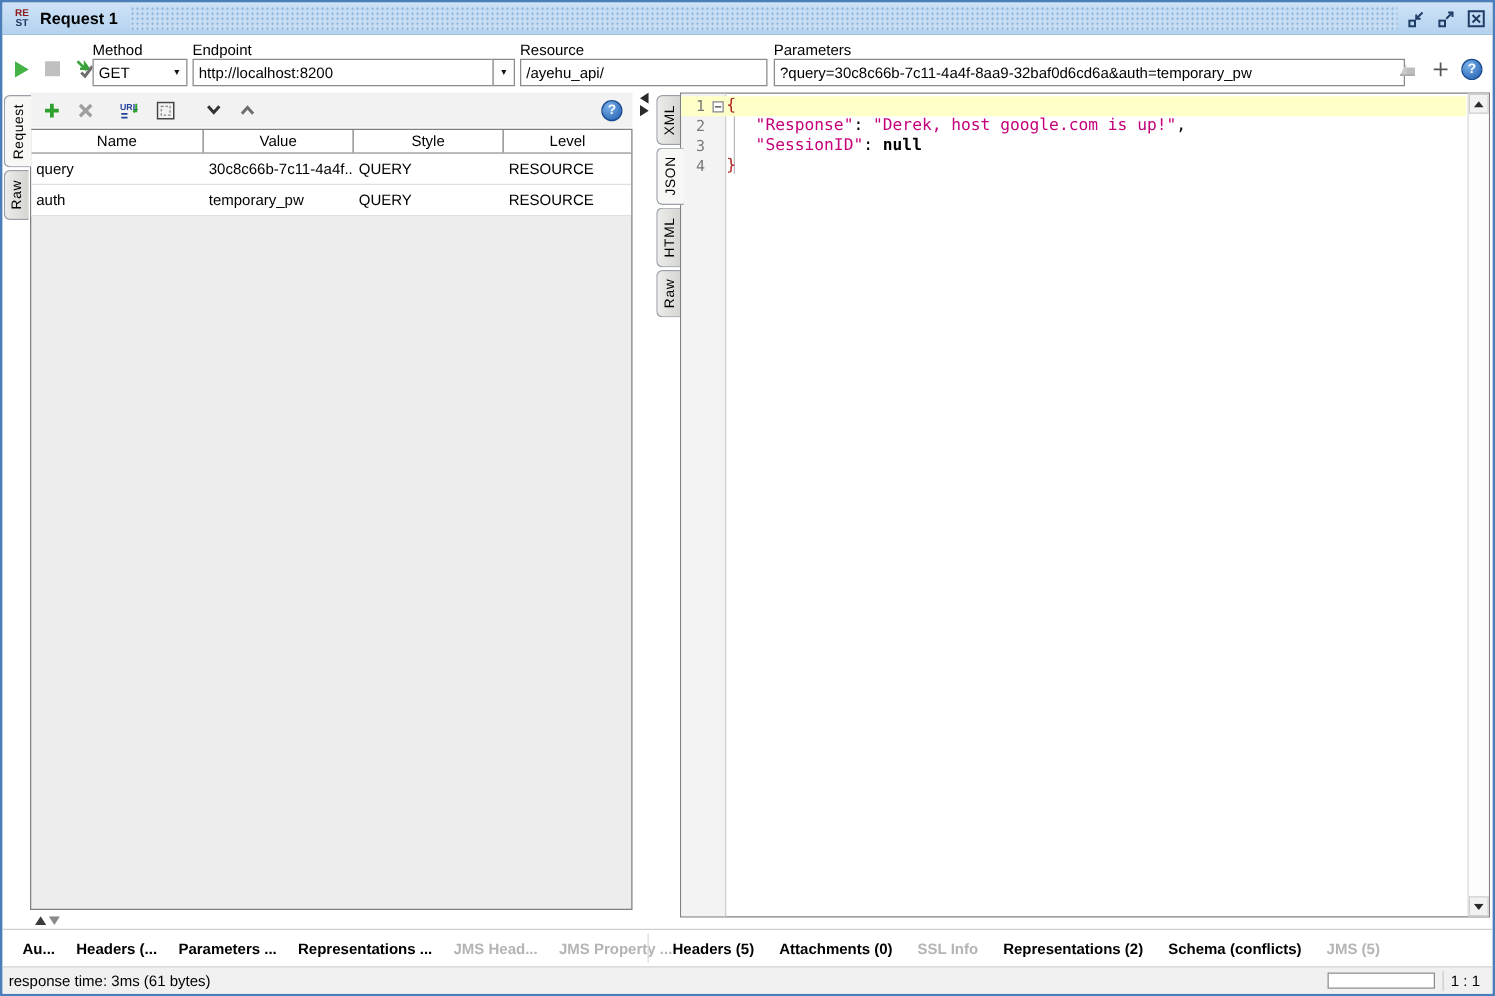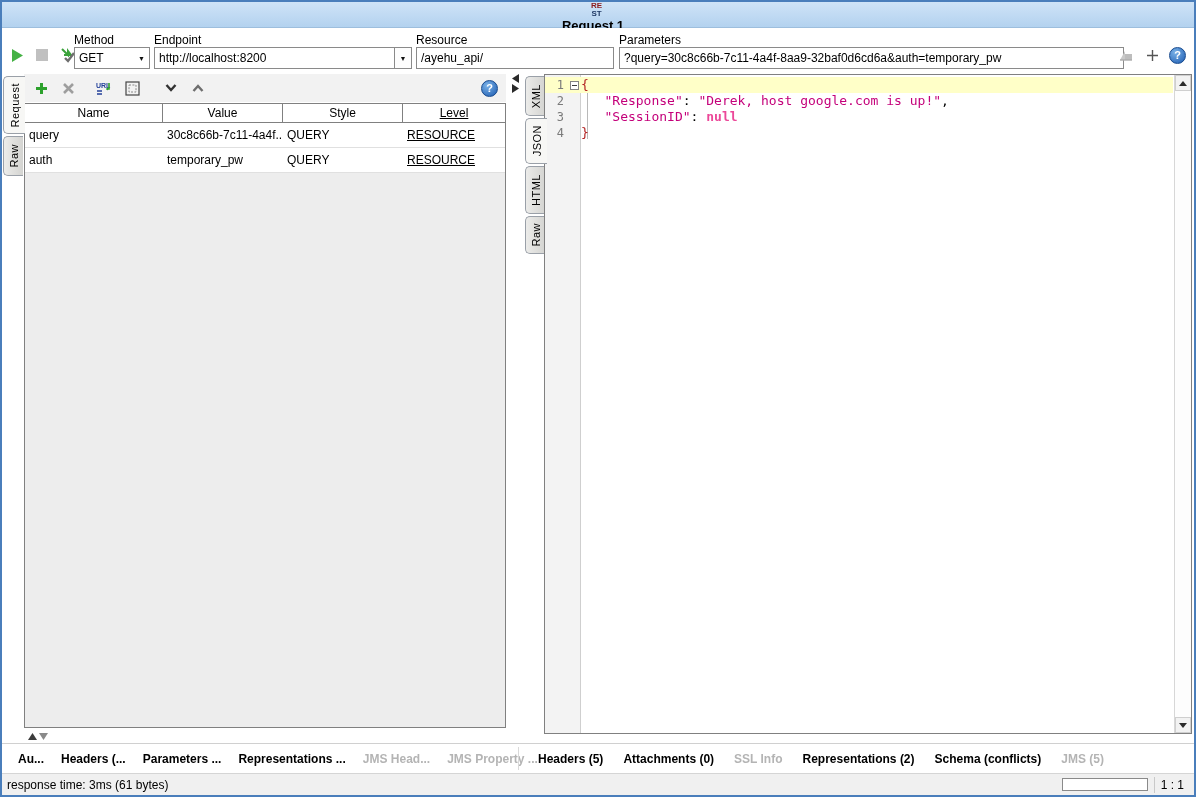--- a/index.html
+++ b/index.html
@@ -8,21 +8,20 @@
     position:relative; width:1196px; height:797px; background:#ffffff;
     border:2px solid #4a7ebb; overflow:hidden;
   }
 
   
   .titlebar {
     position:absolute; left:0; top:0; right:0; height:26px;
     background:linear-gradient(#cfe3f7,#b3d2ef);
     display:flex; align-items:center; padding:0 4px;
     border-bottom:1px solid #9dbedd;
-    flex-direction:column;
   }
   .rest-icon {
     width:19px; height:19px; margin:0 5px 0 2px; display:flex; flex-direction:column;
     align-items:center; justify-content:center; line-height:8px;
     font-size:8px; font-weight:bold; font-family:"Liberation Sans",sans-serif;
   }
   .rest-icon .re { color:#8b1a1a; }
   .rest-icon .st { color:#1f3864; }
   .titlebar .title { font-size:13px; font-weight:bold; color:#000; margin-right:10px; white-space:nowrap; }
   .title-pattern {
@@ -87,21 +86,21 @@
   .pt-header .hc {
     font-size:12px; color:#000; display:flex; align-items:center; justify-content:center;
     border-right:1px solid #808080; cursor:pointer;
   }
   .pt-header .hc:last-child { border-right:none; }
   .pt-row { display:flex; height:25px; background:#fff; border-bottom:1px solid #e0e0e0; cursor:pointer; }
   .pt-row .tc {
     font-size:12px; color:#000; display:flex; align-items:center; padding:0 4px;
     white-space:nowrap; overflow:hidden;
   }
-  .c0{width:138px;} .c1{width:120px;} .c2{width:120px;} .c3{flex:1;text-decoration:underline;}
+  .c0{width:138px;} .c1{width:120px;} .c2{width:120px;} .c3{flex:1;}
   .lp-arrows { position:absolute; left:4px; bottom:1px; height:12px; display:flex; gap:2px; align-items:center; }
   .lp-arrows svg { cursor:pointer; }
 
   
   .splitter { position:absolute; left:506px; top:0; width:16px; bottom:0; background:#fff; }
   .split-arrows { position:absolute; left:4px; top:2px; display:flex; flex-direction:column; gap:1px; }
   .split-arrows svg { cursor:pointer; }
 
   
   .right-panel { position:absolute; left:522px; top:0; right:0; bottom:0; }
@@ -116,21 +115,21 @@
   .fold-box {
     width:9px; height:9px; border:1px solid #848484; background:#fff;
     display:flex; align-items:center; justify-content:center; cursor:pointer;
   }
   .fold-box::after { content:""; width:5px; height:1px; background:#3c3c3c; }
   .fold-guide { position:absolute; left:42px; top:18px; width:1px; height:46px; background:#b9b9b9; z-index:1; }
   .cl .code { white-space:pre; }
   .tok-key { color:#c4007a; }
   .tok-string { color:#c4007a; }
   .tok-plain { color:#000; }
-  .tok-literal { color:#ec4899; font-weight:bold; }
+  .tok-literal { color:#000000; font-weight:bold; }
   .tok-brace { color:#b22222; }
   .vscroll { position:absolute; right:0; top:0; bottom:0; width:17px; border-left:1px solid #d7d7d7; background:#fdfdfd; }
   .sbtn {
     position:absolute; left:0; right:0; height:16px; background:#f2f2f2; border:1px solid #cfcfcf;
     display:flex; align-items:center; justify-content:center; cursor:pointer;
   }
   .sbtn svg{ display:block; }
   .sbtn.up { top:0; } .sbtn.down { bottom:0; }
 
   

